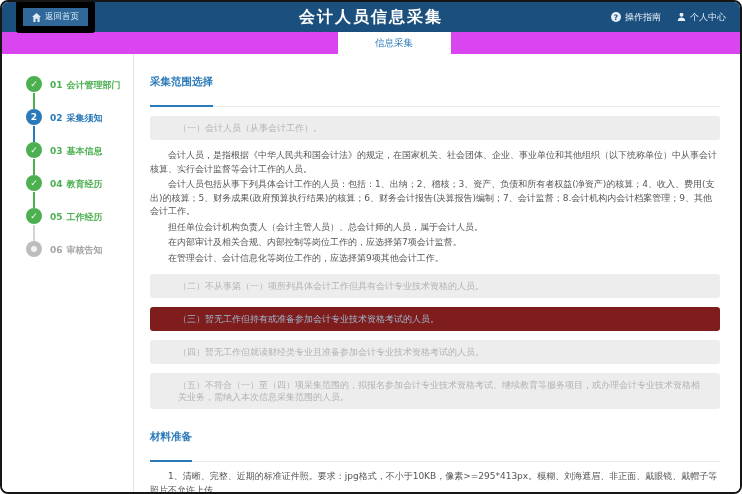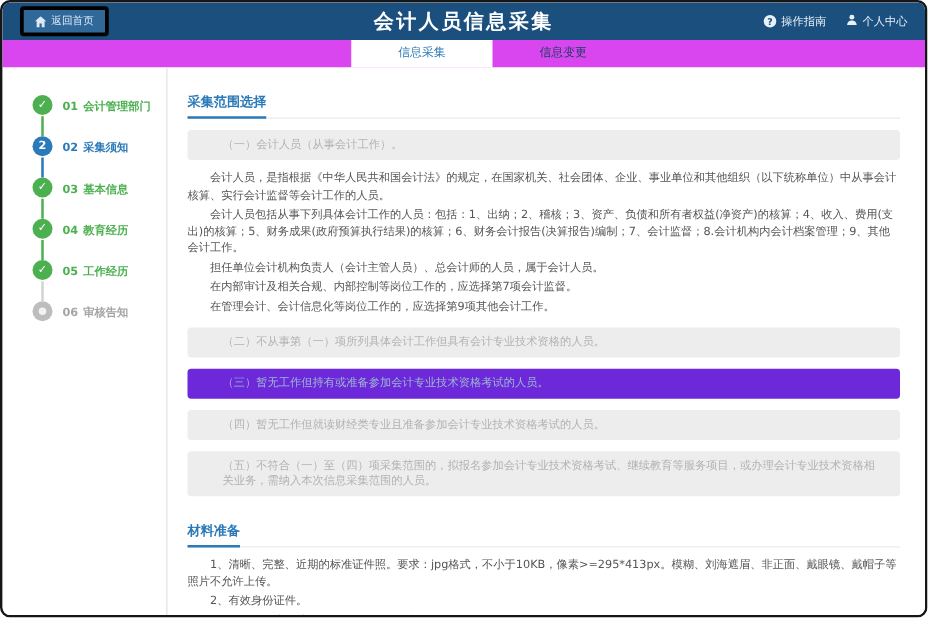--- a/index.html
+++ b/index.html
@@ -9,21 +9,21 @@
     border:2px solid #161616; border-radius:8px; overflow:hidden;
     background:#fff; display:flex; flex-direction:column;
   }
   
   .topbar {
     height:30px; background:#1b4f7d; color:#fff;
     display:flex; align-items:center; padding:0 14px; position:relative; flex:0 0 auto;
   }
   .home-btn {
     display:flex; align-items:center; gap:4px;
-    background:#30689a; border:3px solid #000000; border-radius:3px;
+    background:#30689a; border:7px solid #000000; border-radius:3px;
     color:#ddeaf5; font-size:8.5px; padding:3px 9px; cursor:pointer;
   }
   .home-btn svg { display:block; }
   .top-title {
     position:absolute; left:50%; transform:translateX(-50%);
     font-size:16px; font-weight:bold; letter-spacing:2px; white-space:nowrap;
   }
   .top-links { margin-left:auto; display:flex; gap:16px; font-size:9px; }
   .top-link { display:flex; align-items:center; gap:4px; color:#e8f1f9; cursor:pointer; }
   .q-icon {
@@ -58,29 +58,29 @@
   .step:last-child::after { display:none; }
   .step-label { margin-left:8px; padding-top:3px; font-size:9px; font-weight:bold; white-space:nowrap; }
   .step.done .step-label { color:#4cb050; }
   .step.current .step-label { color:#2a79b8; }
   .step.pending .step-label { color:#a5a5a5; }
   .step-label .num { margin-right:4px;margin-top:36px; }
   
   .main { flex:1; padding:16px 20px 0 16px; overflow:hidden; }
   .section-title {
     display:inline-block; color:#2a79b8; font-size:10.5px; font-weight:bold;
-    padding-bottom:4px; border-bottom:2px solid #2a79b8;
+    padding-bottom:16px; border-bottom:2px solid #2a79b8;
   }
   .section-rule { border:none; border-top:1px solid #ebebeb; margin:-1px 0 0 0; }
   .opt {
     border-radius:3px; padding:6px 12px 6px 28px; font-size:9px; line-height:12px;
     margin:9px 0; cursor:pointer;
   }
   .opt.gray { background:#ededed; color:#b2b2b2; }
-  .opt.blue { background:#6d28d9; color:#9db9d0; }
+  .opt.blue { background:#7f1d1d; color:#9db9d0; }
   .para { font-size:9px; color:#555; line-height:13.5px; text-indent:2em; margin:2px 0; }
   .materials { margin-top:16px; }
   .mat-item { font-size:9px; color:#555; line-height:13.5px; text-indent:2em; margin:2px 0; }
 </style>
 </head>
 <body>
 
 <div class="page">
 
   <div class="topbar">
@@ -106,21 +106,20 @@
             </svg>
         </span>
         <span>个人中心</span>
       </div>
     </div>
   </div>
 
   <div class="tabbar">
     <div class="tabs">
       <div class="tab active">信息采集</div>
-      <div class="tab">信息变更</div>
     </div>
   </div>
 
   <div class="content">
 
     <div class="sidebar">
       <div class="step done">
         <span class="dot">✓</span>
         <span class="step-label"><span class="num">01</span><span>会计管理部门</span></span>
       </div>

